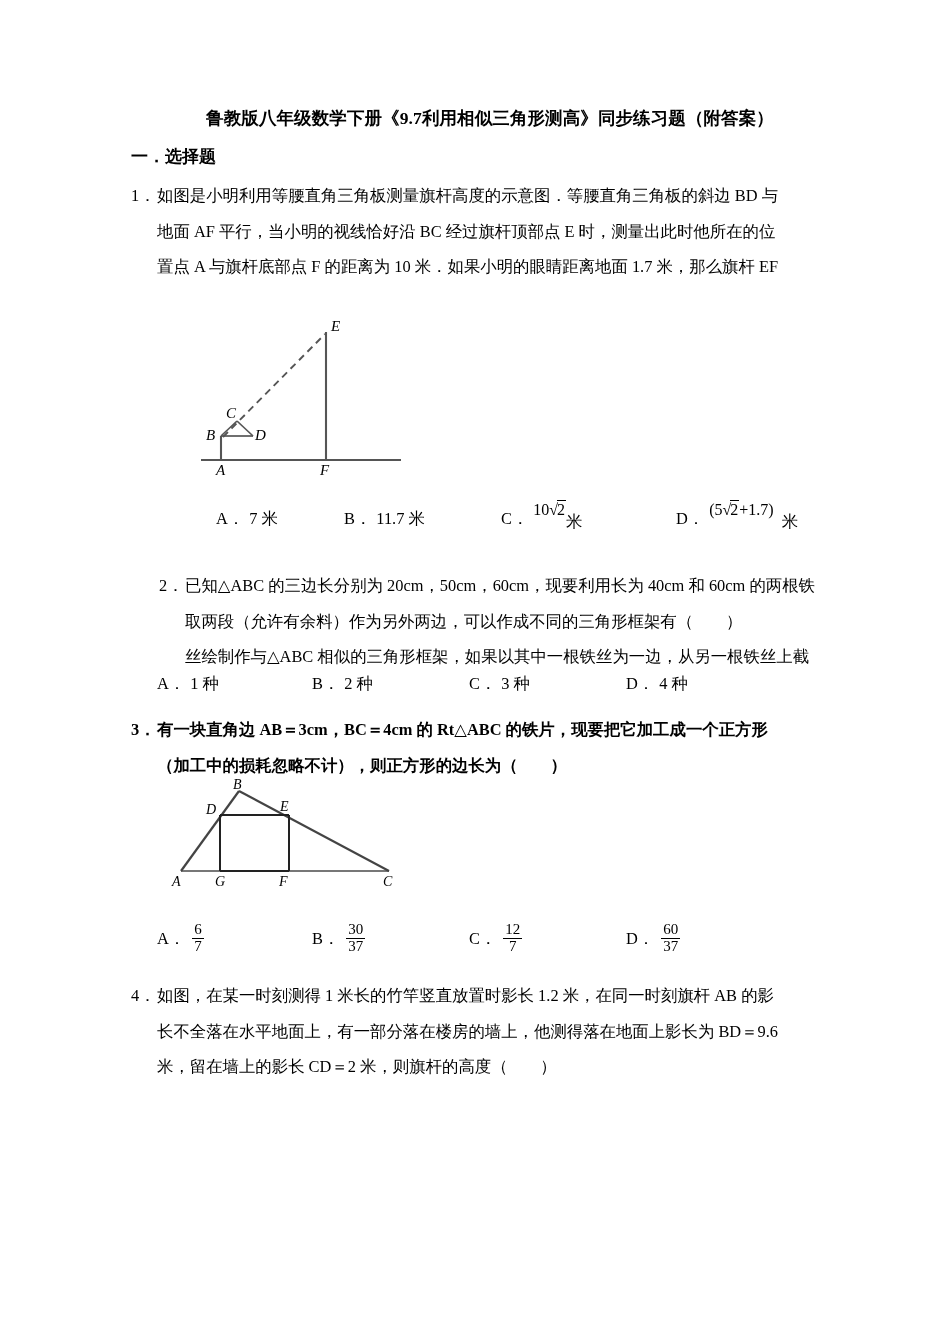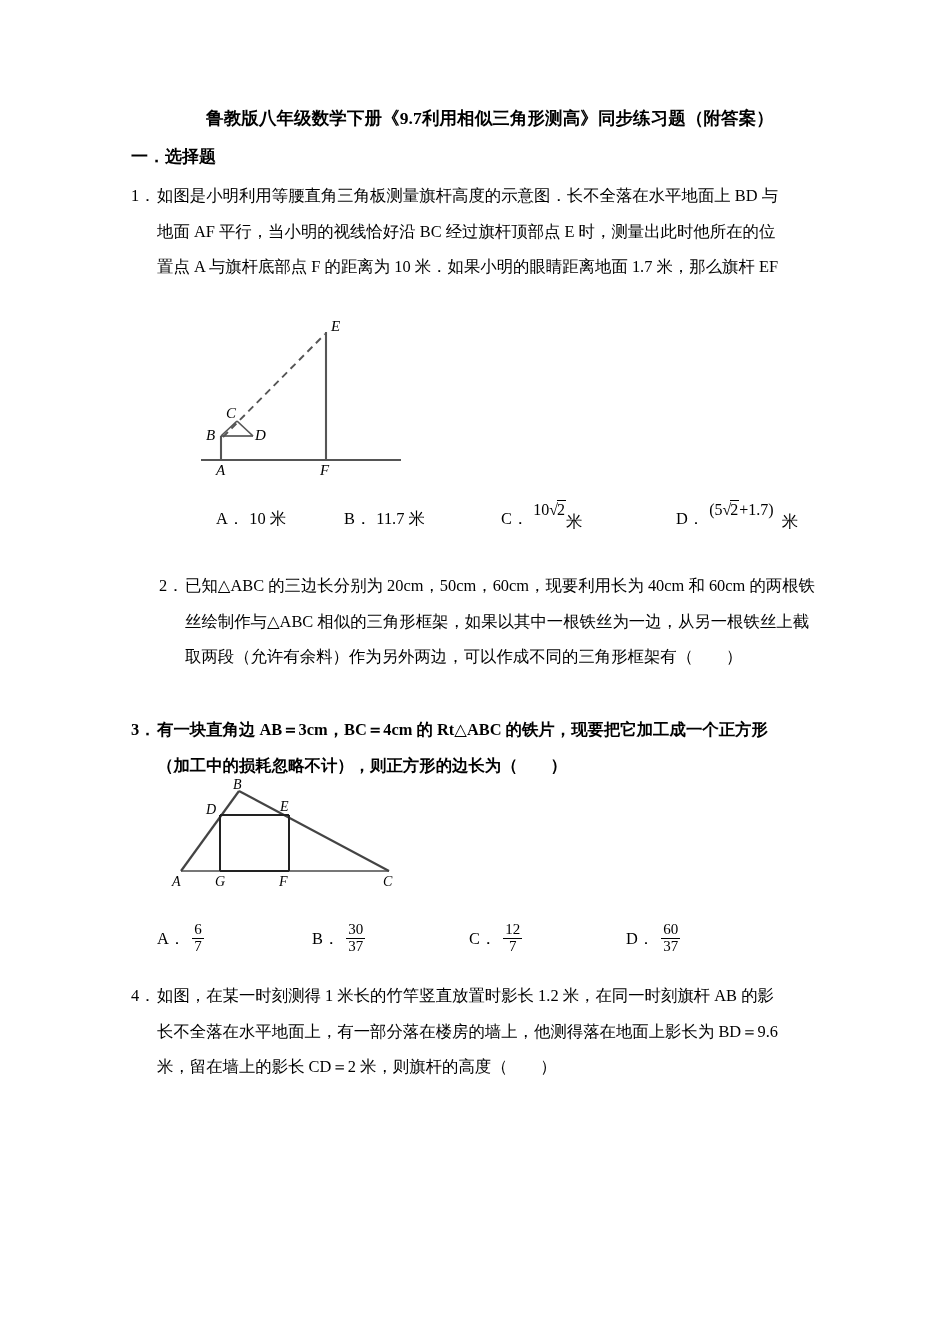--- a/index.html
+++ b/index.html
@@ -119,21 +119,21 @@
 <body>
 
 <div class="page">
 
   <div class="doc-title">鲁教版八年级数学下册《9.7利用相似三角形测高》同步练习题（附答案）</div>
 
   <div class="section-head">一．选择题</div>
 
   <div class="q-block" style="top:178px;">
     <div class="q-line">
-      <span class="num">1．</span><span>如图是小明利用等腰直角三角板测量旗杆高度的示意图．长不全落在水平地面上 BD 与</span>
+      <span class="num">1．</span><span>如图是小明利用等腰直角三角板测量旗杆高度的示意图．等腰直角三角板的斜边 BD 与</span>
     </div>
     <div class="q-line indent">地面 AF 平行，当小明的视线恰好沿 BC 经过旗杆顶部点 E 时，测量出此时他所在的位</div>
     <div class="q-line indent">置点 A 与旗杆底部点 F 的距离为 10 米．如果小明的眼睛距离地面 1.7 米，那么旗杆 EF</div>
   </div>
 
   <div class="fig" style="left:186px; top:318px;">
     <svg width="220" height="160" viewBox="0 0 220 160">
 
       <line x1="0" y1="142" x2="200" y2="142" stroke="#555555" stroke-width="2.1"></line>
 
@@ -153,41 +153,55 @@
       <text x="25" y="100" font-family="Liberation Serif, serif" font-style="italic" font-size="15" fill="#000">C</text>
       <text x="5" y="122" font-family="Liberation Serif, serif" font-style="italic" font-size="15" fill="#000">B</text>
       <text x="54" y="122" font-family="Liberation Serif, serif" font-style="italic" font-size="15" fill="#000">D</text>
       <text x="15" y="157" font-family="Liberation Serif, serif" font-style="italic" font-size="15" fill="#000">A</text>
       <text x="119" y="157" font-family="Liberation Serif, serif" font-style="italic" font-size="15" fill="#000">F</text>
     </svg>
   </div>
 
   <div class="opt-row" style="top:508px;">
     <div class="opt" style="left:85px;">
-      <span class="lbl">A．</span><span>10 米</span>
+      <span class="lbl">A．</span><span>7 米</span>
     </div>
     <div class="opt" style="left:213px;text-align:center;">
       <span class="lbl">B．</span><span>11.7 米</span>
     </div>
     <div class="opt" style="left:370px;">
       <span class="lbl">C．</span><span class="sup-expr"><span>10</span><span class="rad"><span class="rsym">√</span><span class="rbody">2</span></span></span><span class="unit-base">米</span>
     </div>
     <div class="opt" style="left:545px;">
       <span class="lbl">D．</span><span class="sup-expr"><span>(5</span><span class="rad"><span class="rsym">√</span><span class="rbody">2</span></span><span>+1.7)</span></span><span class="unit-base" style="margin-left:8px;">米</span>
     </div>
   </div>
 
   <div class="q-block" style="top:568px;margin-left:28px;">
     <div class="q-line">
       <span class="num">2．</span><span>已知△ABC 的三边长分别为 20cm，50cm，60cm，现要利用长为 40cm 和 60cm 的两根铁</span>
     </div>
+    <div class="q-line indent">取两段（允许有余料）作为另外两边，可以作成不同的三角形框架有（　　）</div>
     <div class="q-line indent">丝绘制作与△ABC 相似的三角形框架，如果以其中一根铁丝为一边，从另一根铁丝上截</div>
-    <div class="q-line indent">取两段（允许有余料）作为另外两边，可以作成不同的三角形框架有（　　）</div>
-  </div>
-
+  </div>
+
+  <div class="opt-row" style="top:673px;">
+    <div class="opt" style="left:26px;">
+      <span class="lbl">A．</span><span>1 种</span>
+    </div>
+    <div class="opt" style="left:181px;">
+      <span class="lbl">B．</span><span>2 种</span>
+    </div>
+    <div class="opt" style="left:338px;">
+      <span class="lbl">C．</span><span>3 种</span>
+    </div>
+    <div class="opt" style="left:495px;">
+      <span class="lbl">D．</span><span>4 种</span>
+    </div>
+  </div>
 
   <div class="q-block" style="top:712px;font-weight:bold;">
     <div class="q-line">
       <span class="num">3．</span><span>有一块直角边 AB＝3cm，BC＝4cm 的 Rt△ABC 的铁片，现要把它加工成一个正方形</span>
     </div>
     <div class="q-line indent">（加工中的损耗忽略不计），则正方形的边长为（　　）</div>
   </div>
 
   <div class="fig" style="left:152px; top:778px;">
     <svg width="250" height="110" viewBox="0 0 250 110">

